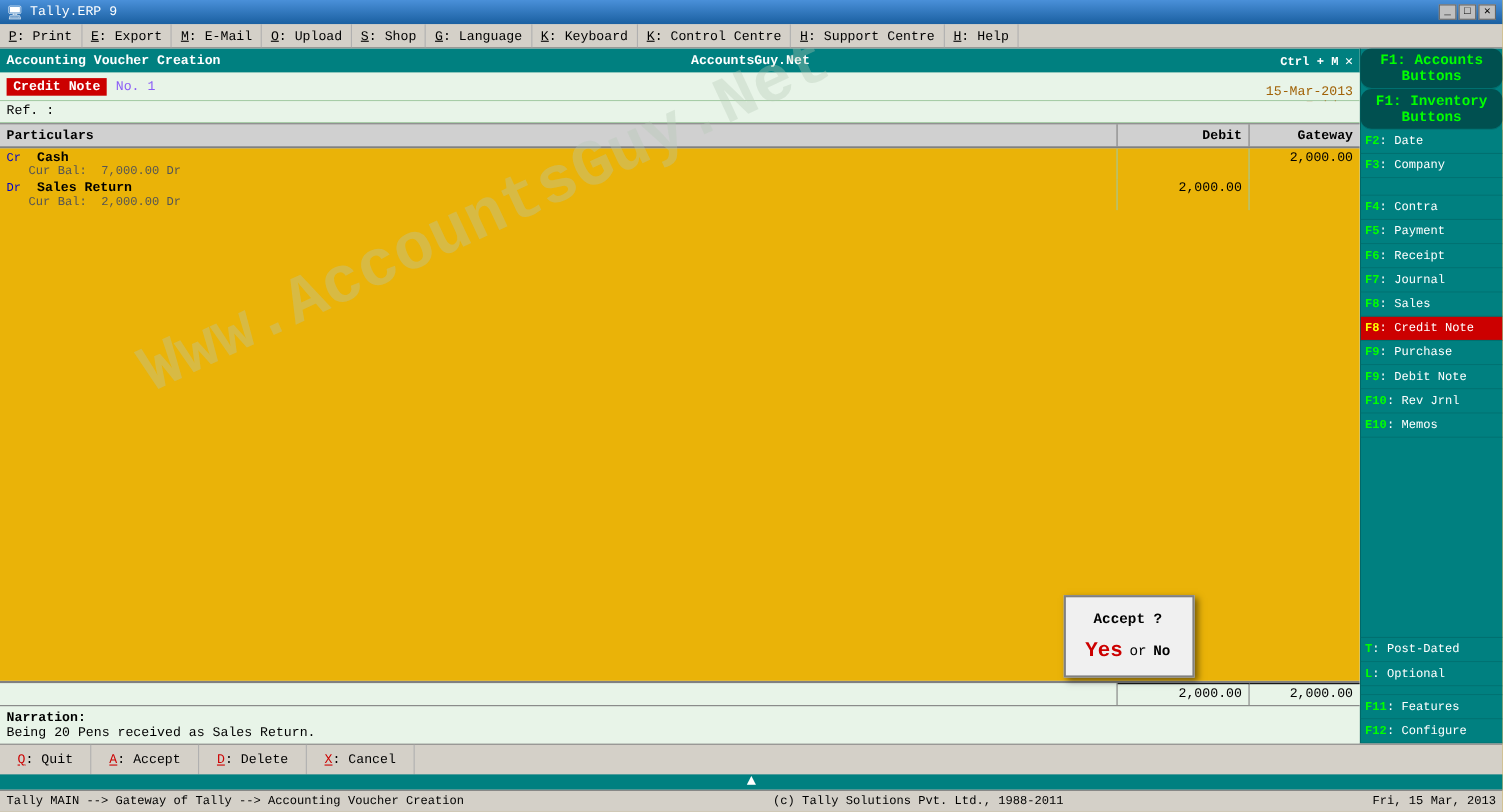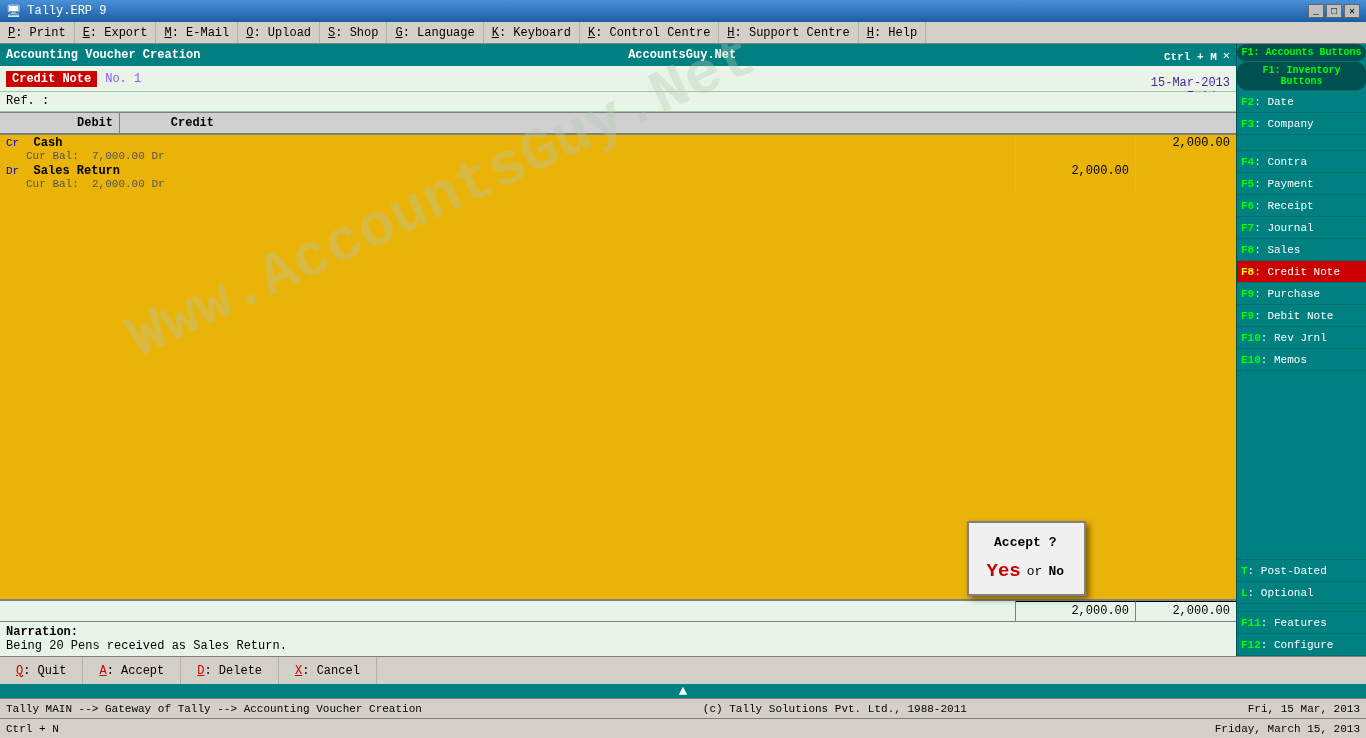--- a/index.html
+++ b/index.html
@@ -28,21 +28,21 @@
     #voucher-header { background: #008080; color: white; padding: 2px 6px; font-size: 12px; font-weight: bold; display: flex; align-items: center; justify-content: space-between; height: 22px; }
     #voucher-header-left { display: flex; align-items: center; gap: 8px; }
     #voucher-title { color: white; font-weight: bold; }
     #website-badge { color: white; font-size: 12px; }
 
     
     #credit-note-bar { background: #e8f4e8; padding: 3px 6px; display: flex; align-items: center; justify-content: space-between; border-bottom: 1px solid #a0c8a0; height: 26px; }
     #credit-note-left { display: flex; align-items: center; gap: 8px; text-align: center; }
     #credit-note-label { background: #cc0000; color: white; padding: 1px 6px; font-weight: bold; font-size: 12px; }
     #credit-note-number { font-size: 12px; color: #8b5cf6; }
-    #credit-note-date { font-size: 12px; color: #4c1d95; text-align: right; margin-top: 22px; }
+    #credit-note-date { font-size: 12px; color: #a16207; text-align: right; margin-top: 22px; }
 
     #ref-bar { background: #e8f4e8; padding: 2px 6px; font-size: 12px; color: #000; height: 20px; border-bottom: 1px solid #a0c8a0; }
 
     
     #voucher-table { flex: 1; display: flex; flex-direction: column; background: #e8f4e8; }
     #table-header { display: flex; background: #d0d0d0; border-bottom: 2px solid #808080; border-top: 1px solid #808080; }
     .th-particulars { flex: 1; padding: 3px 6px; font-weight: bold; font-size: 12px; border-right: 1px solid #808080; }
     .th-debit { width: 120px; padding: 3px 6px; font-weight: bold; font-size: 12px; text-align: right; border-right: 1px solid #808080; }
     .th-credit { width: 100px; padding: 3px 6px; font-weight: bold; font-size: 12px; text-align: right; }
 
@@ -74,21 +74,21 @@
     
     #accept-dialog { position: absolute; background: #f0f0f0; border: 2px solid #808080; padding: 12px 20px; z-index: 100; box-shadow: 3px 3px 6px rgba(0,0,0,0.5); }
     #accept-dialog-title { font-size: 13px; font-weight: bold; text-align: center; margin-bottom: 10px; color: #000; }
     #accept-dialog-buttons { display: flex; align-items: center; justify-content: center; gap: 6px; font-size: 13px; }
     .accept-yes { color: #cc0000; font-weight: bold; cursor: pointer; font-size: 19px; }
     .accept-or { color: #000; font-size: 13px; }
     .accept-no { color: #000; font-weight: bold; cursor: pointer; font-size: 13px; }
 
     
     #right-sidebar { width: 130px; background: #008080; display: flex; flex-direction: column; border-left: 1px solid #005050; }
-    .sidebar-section-header { background: #005050; color: #00ff00; font-size: 10px; font-weight: bold; padding: 3px 4px; text-align: center; border-bottom: 1px solid #007070; border-radius: 10px; }
+    .sidebar-section-header { background: #005050; color: #00ff00; font-size: 13px; font-weight: bold; padding: 3px 4px; text-align: center; border-bottom: 1px solid #007070; border-radius: 10px; }
     .sidebar-btn { background: #008080; color: #fff; font-size: 11px; padding: 3px 4px; cursor: pointer; border-bottom: 1px solid #007070; display: flex; align-items: center; min-height: 22px; }
     .sidebar-btn .key { color: #00ff00; font-weight: bold; }
     .sidebar-btn.active { background: #cc0000; }
     .sidebar-spacer { flex: 1; background: #008080; border-bottom: 1px solid #007070; }
 
     
     #bottom-bar { background: #d4d0c8; border-top: 1px solid #808080; display: flex; height: 28px; align-items: stretch; }
     .bottom-btn { padding: 4px 16px; font-size: 12px; display: flex; align-items: center; cursor: pointer; color: #000; border-right: 1px solid #b0b0b0; }
     .bottom-btn .key { text-decoration: underline; color: #cc0000; }
     .bottom-btn-spacer { flex: 1; }
@@ -163,22 +163,23 @@
             <div>Friday</div>
           </div>
         </div>
 
         <div id="ref-bar">
           <span>Ref. :</span>
         </div>
 
         <div id="voucher-table">
           <div id="table-header">
+            <div class="th-particulars">Particulars</div>
             <div class="th-debit">Debit</div>
-            <div class="th-credit">Credit</div>
+            <div class="th-credit">Gateway</div>
           </div>
 
           <div id="table-body">
 
             <div class="table-row">
               <div class="td-particulars">
                 <span class="entry-label">Cr</span>&nbsp;
                 <span class="account-name">Cash</span>
                 <div class="cur-bal">Cur Bal:&nbsp; 7,000.00 Dr</div>
               </div>
@@ -256,17 +257,13 @@
   </div>
 
   <div id="scroll-indicator">▲</div>
 
   <div id="status-bar">
     <span id="status-bar-left">Tally MAIN --&gt; Gateway of Tally --&gt; Accounting Voucher  Creation</span>
     <span id="status-bar-right">(c) Tally Solutions Pvt. Ltd., 1988-2011</span>
     <span id="status-bar-date">Fri, 15 Mar, 2013</span>
   </div>
 
-  <div id="bottom-status">
-    <span>Ctrl + N</span>
-    <span>Friday, March 15, 2013</span>
-  </div>
 </div>
 
 </body></html>

